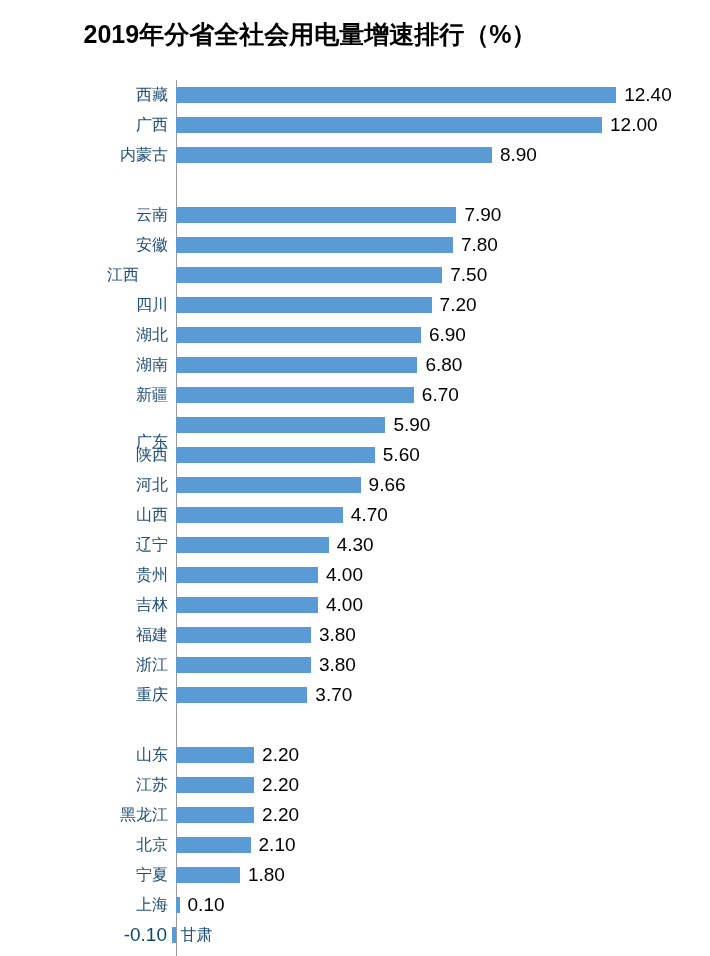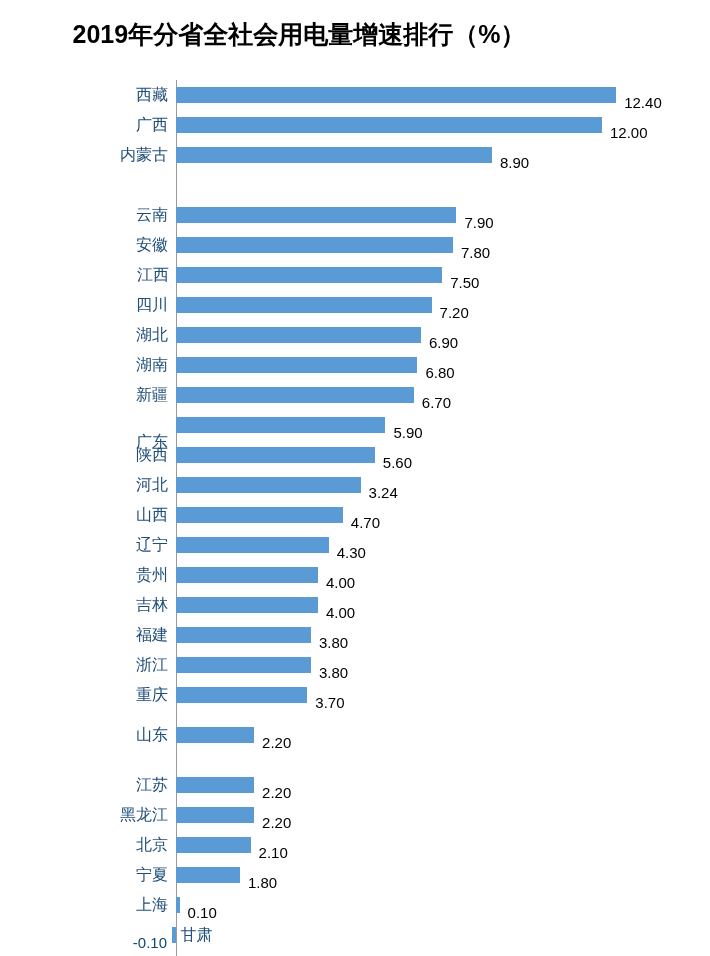--- a/index.html
+++ b/index.html
@@ -15,21 +15,21 @@
   }
   #chart-root {
     position: relative;
     width: 710px;
     height: 956px;
     box-sizing: border-box;
   }
   .chart-title {
     position: absolute;
     top: 18px;
-    left: 1px;
+    left: 12px;
     width: 596px;
     text-align: center;
     font-size: 25px;
     font-weight: bold;
     color: #000000;
     letter-spacing: 0px;
     white-space: nowrap;
   }
   .plot-area {
     position: absolute;
@@ -60,25 +60,24 @@
     white-space: nowrap;
   }
   .bar {
     position: absolute;
     top: 7px;
     height: 16px;
     background: #5b9bd5;
   }
   .val-label {
     position: absolute;
-    font-size: 15px;
+    font-size: 19px;
     color: #000000;
     line-height: 30px;
     white-space: nowrap;
-    margin-top: 8px;
   }
 </style>
 </head>
 <body>
 
 <div id="chart-root">
   <div class="chart-title">2019年分省全社会用电量增速排行（%）</div>
   <div class="plot-area">
     <div class="axis-line" style="left: 176px; height: 934px;"></div>
   <div class="row" style="top: 8px;">
@@ -101,21 +100,21 @@
         <div class="cat-label" style="color: rgb(31, 78, 121); right: 542px; text-align: right;">云南</div>
         <div class="val-label" style="color: rgb(0, 0, 0); left: 464.45px;">7.90</div>
       </div>
       <div class="row" style="top: 158px;">
         <div class="bar" style="background: rgb(91, 155, 213); left: 176px; width: 276.9px;"></div>
         <div class="cat-label" style="color: rgb(31, 78, 121); right: 542px; text-align: right;">安徽</div>
         <div class="val-label" style="color: rgb(0, 0, 0); left: 460.9px;">7.80</div>
       </div>
       <div class="row" style="top: 188px;">
         <div class="bar" style="background: rgb(91, 155, 213); left: 176px; width: 266.25px;"></div>
-        <div class="cat-label" style="color: rgb(31, 78, 121); right: 541px; text-align: center;">江西</div>
+        <div class="cat-label" style="color: rgb(31, 78, 121); right: 571px; text-align: center;">江西</div>
         <div class="val-label" style="color: rgb(0, 0, 0); left: 450.25px;">7.50</div>
       </div>
       <div class="row" style="top: 218px;">
         <div class="bar" style="background: rgb(91, 155, 213); left: 176px; width: 255.6px;"></div>
         <div class="cat-label" style="color: rgb(31, 78, 121); right: 542px; text-align: right;">四川</div>
         <div class="val-label" style="color: rgb(0, 0, 0); left: 439.6px;">7.20</div>
       </div>
       <div class="row" style="top: 248px;">
         <div class="bar" style="background: rgb(91, 155, 213); left: 176px; width: 244.95px;"></div>
         <div class="cat-label" style="color: rgb(31, 78, 121); right: 542px; text-align: right;">湖北</div>
@@ -137,21 +136,21 @@
         <div class="val-label" style="color: rgb(0, 0, 0); left: 393.45px;">5.90</div>
       </div>
       <div class="row" style="top: 368px;">
         <div class="bar" style="background: rgb(91, 155, 213); left: 176px; width: 198.8px;"></div>
         <div class="cat-label" style="color: rgb(31, 78, 121); right: 542px; text-align: right;">陕西</div>
         <div class="val-label" style="color: rgb(0, 0, 0); left: 382.8px;">5.60</div>
       </div>
       <div class="row" style="top: 398px;">
         <div class="bar" style="background: rgb(91, 155, 213); left: 176px; width: 184.6px;"></div>
         <div class="cat-label" style="color: rgb(31, 78, 121); right: 542px; text-align: right;">河北</div>
-        <div class="val-label" style="color: rgb(0, 0, 0); left: 368.6px;">3.24</div>
+        <div class="val-label" style="color: rgb(0, 0, 0); left: 368.6px;">9.66</div>
       </div>
       <div class="row" style="top: 428px;">
         <div class="bar" style="background: rgb(91, 155, 213); left: 176px; width: 166.85px;"></div>
         <div class="cat-label" style="color: rgb(31, 78, 121); right: 542px; text-align: right;">山西</div>
         <div class="val-label" style="color: rgb(0, 0, 0); left: 350.85px;">4.70</div>
       </div>
       <div class="row" style="top: 458px;">
         <div class="bar" style="background: rgb(91, 155, 213); left: 176px; width: 152.65px;"></div>
         <div class="cat-label" style="color: rgb(31, 78, 121); right: 542px; text-align: right;">辽宁</div>
         <div class="val-label" style="color: rgb(0, 0, 0); left: 336.65px;">4.30</div>
@@ -174,21 +173,21 @@
       <div class="row" style="top: 578px;">
         <div class="bar" style="background: rgb(91, 155, 213); left: 176px; width: 134.9px;"></div>
         <div class="cat-label" style="color: rgb(31, 78, 121); right: 542px; text-align: right;">浙江</div>
         <div class="val-label" style="color: rgb(0, 0, 0); left: 318.9px;">3.80</div>
       </div>
       <div class="row" style="top: 608px;">
         <div class="bar" style="background: rgb(91, 155, 213); left: 176px; width: 131.35px;"></div>
         <div class="cat-label" style="color: rgb(31, 78, 121); right: 542px; text-align: right;">重庆</div>
         <div class="val-label" style="color: rgb(0, 0, 0); left: 315.35px;">3.70</div>
       </div>
-      <div class="row" style="top: 648px; padding-left: 20px;">
+      <div class="row" style="top: 668px; padding-left: 20px;">
         <div class="bar" style="background: rgb(91, 155, 213); left: 176px; width: 78.1px;"></div>
         <div class="cat-label" style="color: rgb(31, 78, 121); right: 542px; text-align: right;">山东</div>
         <div class="val-label" style="color: rgb(0, 0, 0); left: 262.1px;">2.20</div>
       </div>
       <div class="row" style="top: 698px;">
         <div class="bar" style="background: rgb(91, 155, 213); left: 176px; width: 78.1px;"></div>
         <div class="cat-label" style="color: rgb(31, 78, 121); right: 542px; text-align: right;">江苏</div>
         <div class="val-label" style="color: rgb(0, 0, 0); left: 262.1px;">2.20</div>
       </div>
       <div class="row" style="top: 728px;">

